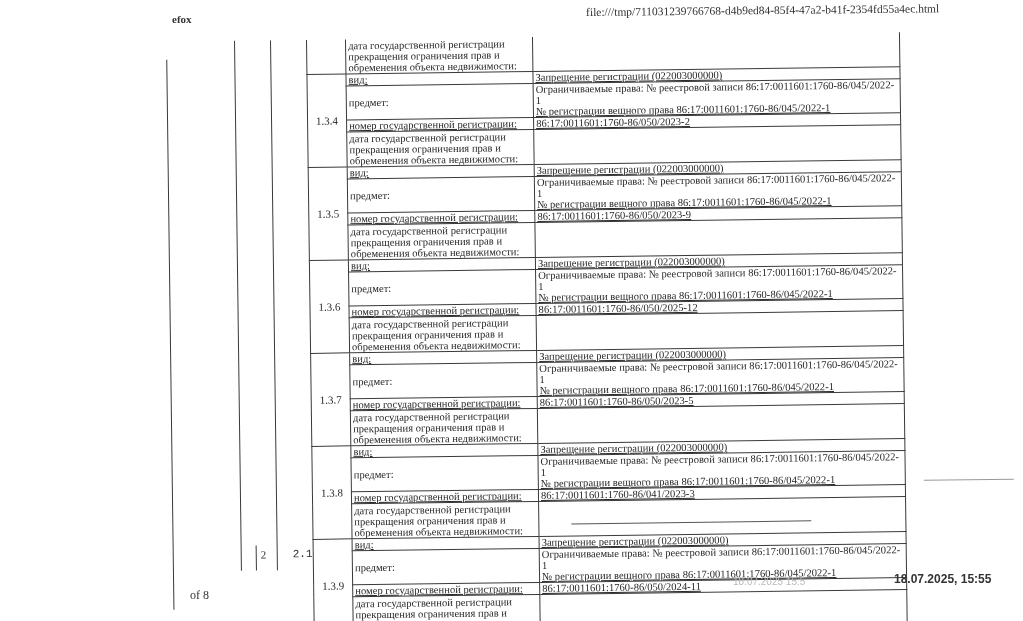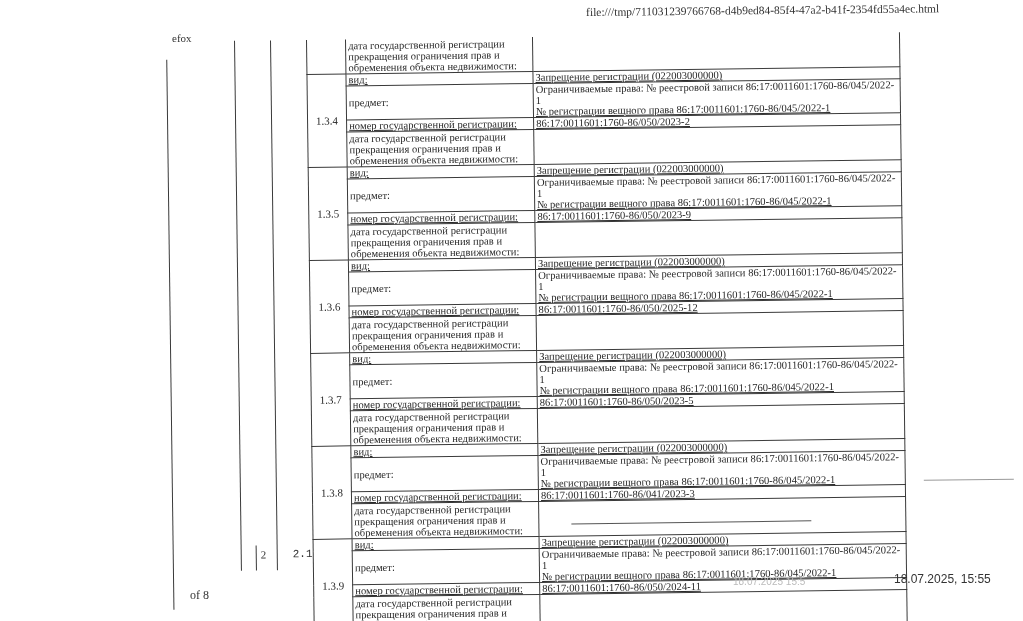--- a/index.html
+++ b/index.html
@@ -2,21 +2,21 @@
 <html><head>
 <meta charset="utf-8">
 <style>
   html, body { margin:0; padding:0; }
   body {
     width:1023px; height:621px; overflow:hidden; background:#ffffff;
     font-family:"Liberation Serif", "DejaVu Serif", serif; color:#2a2a2a;
     position:relative;
   }
   .hdr-left {
-    position:absolute; left:172px; top:32px; font-size:11px; color:#333;
+    position:absolute; left:172px; top:13px; font-size:11px; color:#333;font-weight:bold;
   }
   .hdr-url {
     position:absolute; left:586px; top:6px; font-size:11.5px; color:#333;
     transform:rotate(-0.6deg); transform-origin:left top;
   }
   .vline { position:absolute; width:1px; background:#3a3a3a; }
   .page {
     position:absolute; left:0; top:0; width:1023px; height:621px;
     transform:rotate(-0.75deg); transform-origin:300px 40px;
   }
@@ -26,21 +26,21 @@
   }
   table.reg td { border:1px solid #3a3a3a; padding:0 2px; vertical-align:middle; }
   td.num { width:34px; text-align:center; font-size:11px; }
   td.lbl { width:182px; }
   td.val { width:362px; }
   .u { text-decoration:underline; }
   .lbl-sm { height:11px; }
   .row-pred td { height:22px; }
   .row-date td { height:34px; }
   .foot-pg { position:absolute; left:190px; top:588px; font-size:12px; color:#333; }
-  .foot-date { position:absolute; left:894px; top:572px; font-size:12px; color:#333; font-family:"Liberation Sans", sans-serif; }
+  .foot-date { position:absolute; left:894px; top:572px; font-size:12px; color:#333; font-family:"Liberation Sans", sans-serif;font-weight:bold; }
   .foot-ghost { position:absolute; left:733px; top:576px; font-size:10px; color:#bbb; font-family:"Liberation Sans", sans-serif; }
   .sec2 { position:absolute; font-size:11px; color:#333; }
   .stray { position:absolute; height:1px; background:#555; }
 </style>
 </head>
 <body>
 
 <div class="hdr-left">efox</div>
 <div class="hdr-url">file:///tmp/711031239766768-d4b9ed84-85f4-47a2-b41f-2354fd55a4ec.html</div>
 

